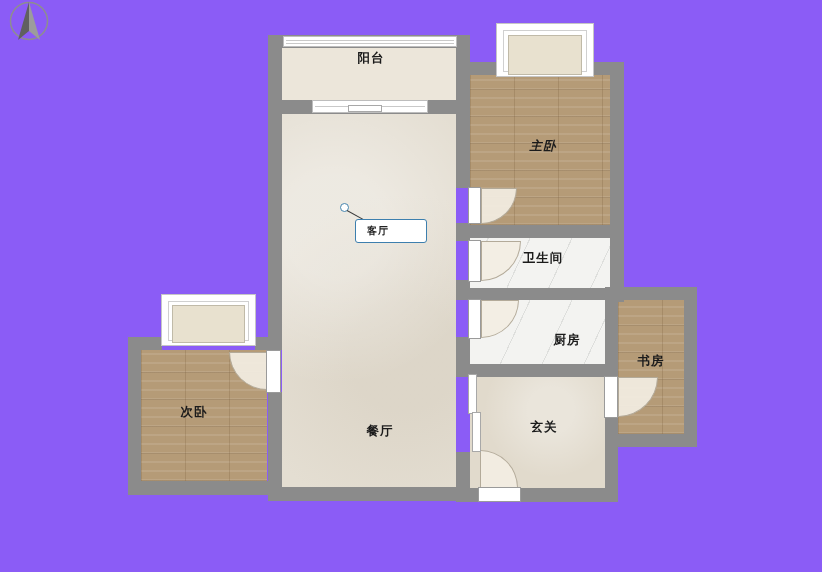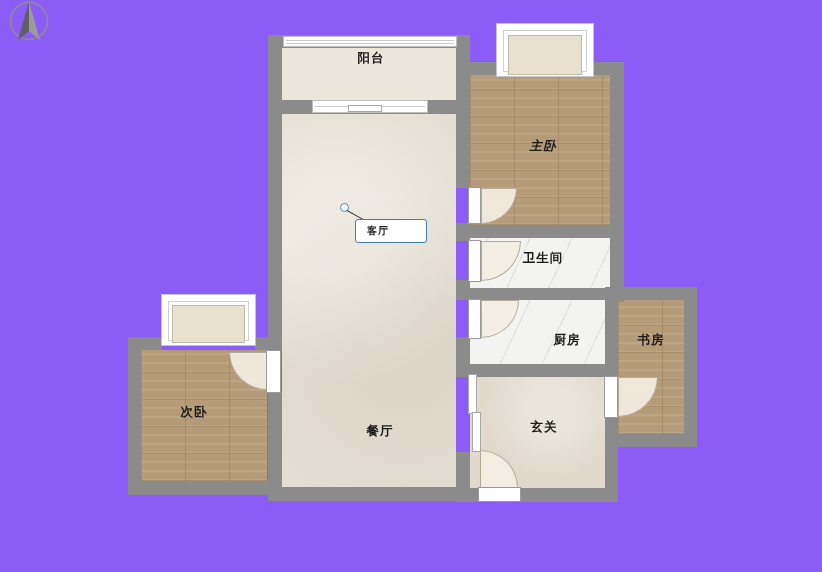--- a/index.html
+++ b/index.html
@@ -139,21 +139,21 @@
   <div class="arc arc-tr" style="left:480px;top:450px;width:38px;height:38px;"></div>
   <div class="leaf" style="left:478px;top:487px;width:43px;height:15px;"></div>
 
   <div class="slider-seg" style="left:468px;top:374px;width:9px;height:40px;"></div>
   <div class="slider-seg" style="left:472px;top:412px;width:9px;height:40px;"></div>
 
   <div class="room-label" style="left:371px;top:58px;">阳台</div>
   <div class="room-label" style="left:543px;top:146px;font-style:italic;">主卧</div>
   <div class="room-label" style="left:543px;top:258px;">卫生间</div>
   <div class="room-label" style="left:545px;top:340px;margin-left:22px;">厨房</div>
-  <div class="room-label" style="left:651px;top:340px;">书房</div>
+  <div class="room-label" style="left:651px;top:361px;">书房</div>
   <div class="room-label" style="left:544px;top:427px;">玄关</div>
   <div class="room-label" style="left:194px;top:412px;">次卧</div>
   <div class="room-label" style="left:380px;top:431px;">餐厅</div>
 
   <div class="callout-dot" style="left:340px;top:203px;"></div>
   <div class="callout-line" style="left:347px;top:210px;"></div>
   <div class="callout-box" style="left:355px;top:219px;width:72px;height:24px;text-align:right;">
     <span>客厅</span>
   </div>
 

